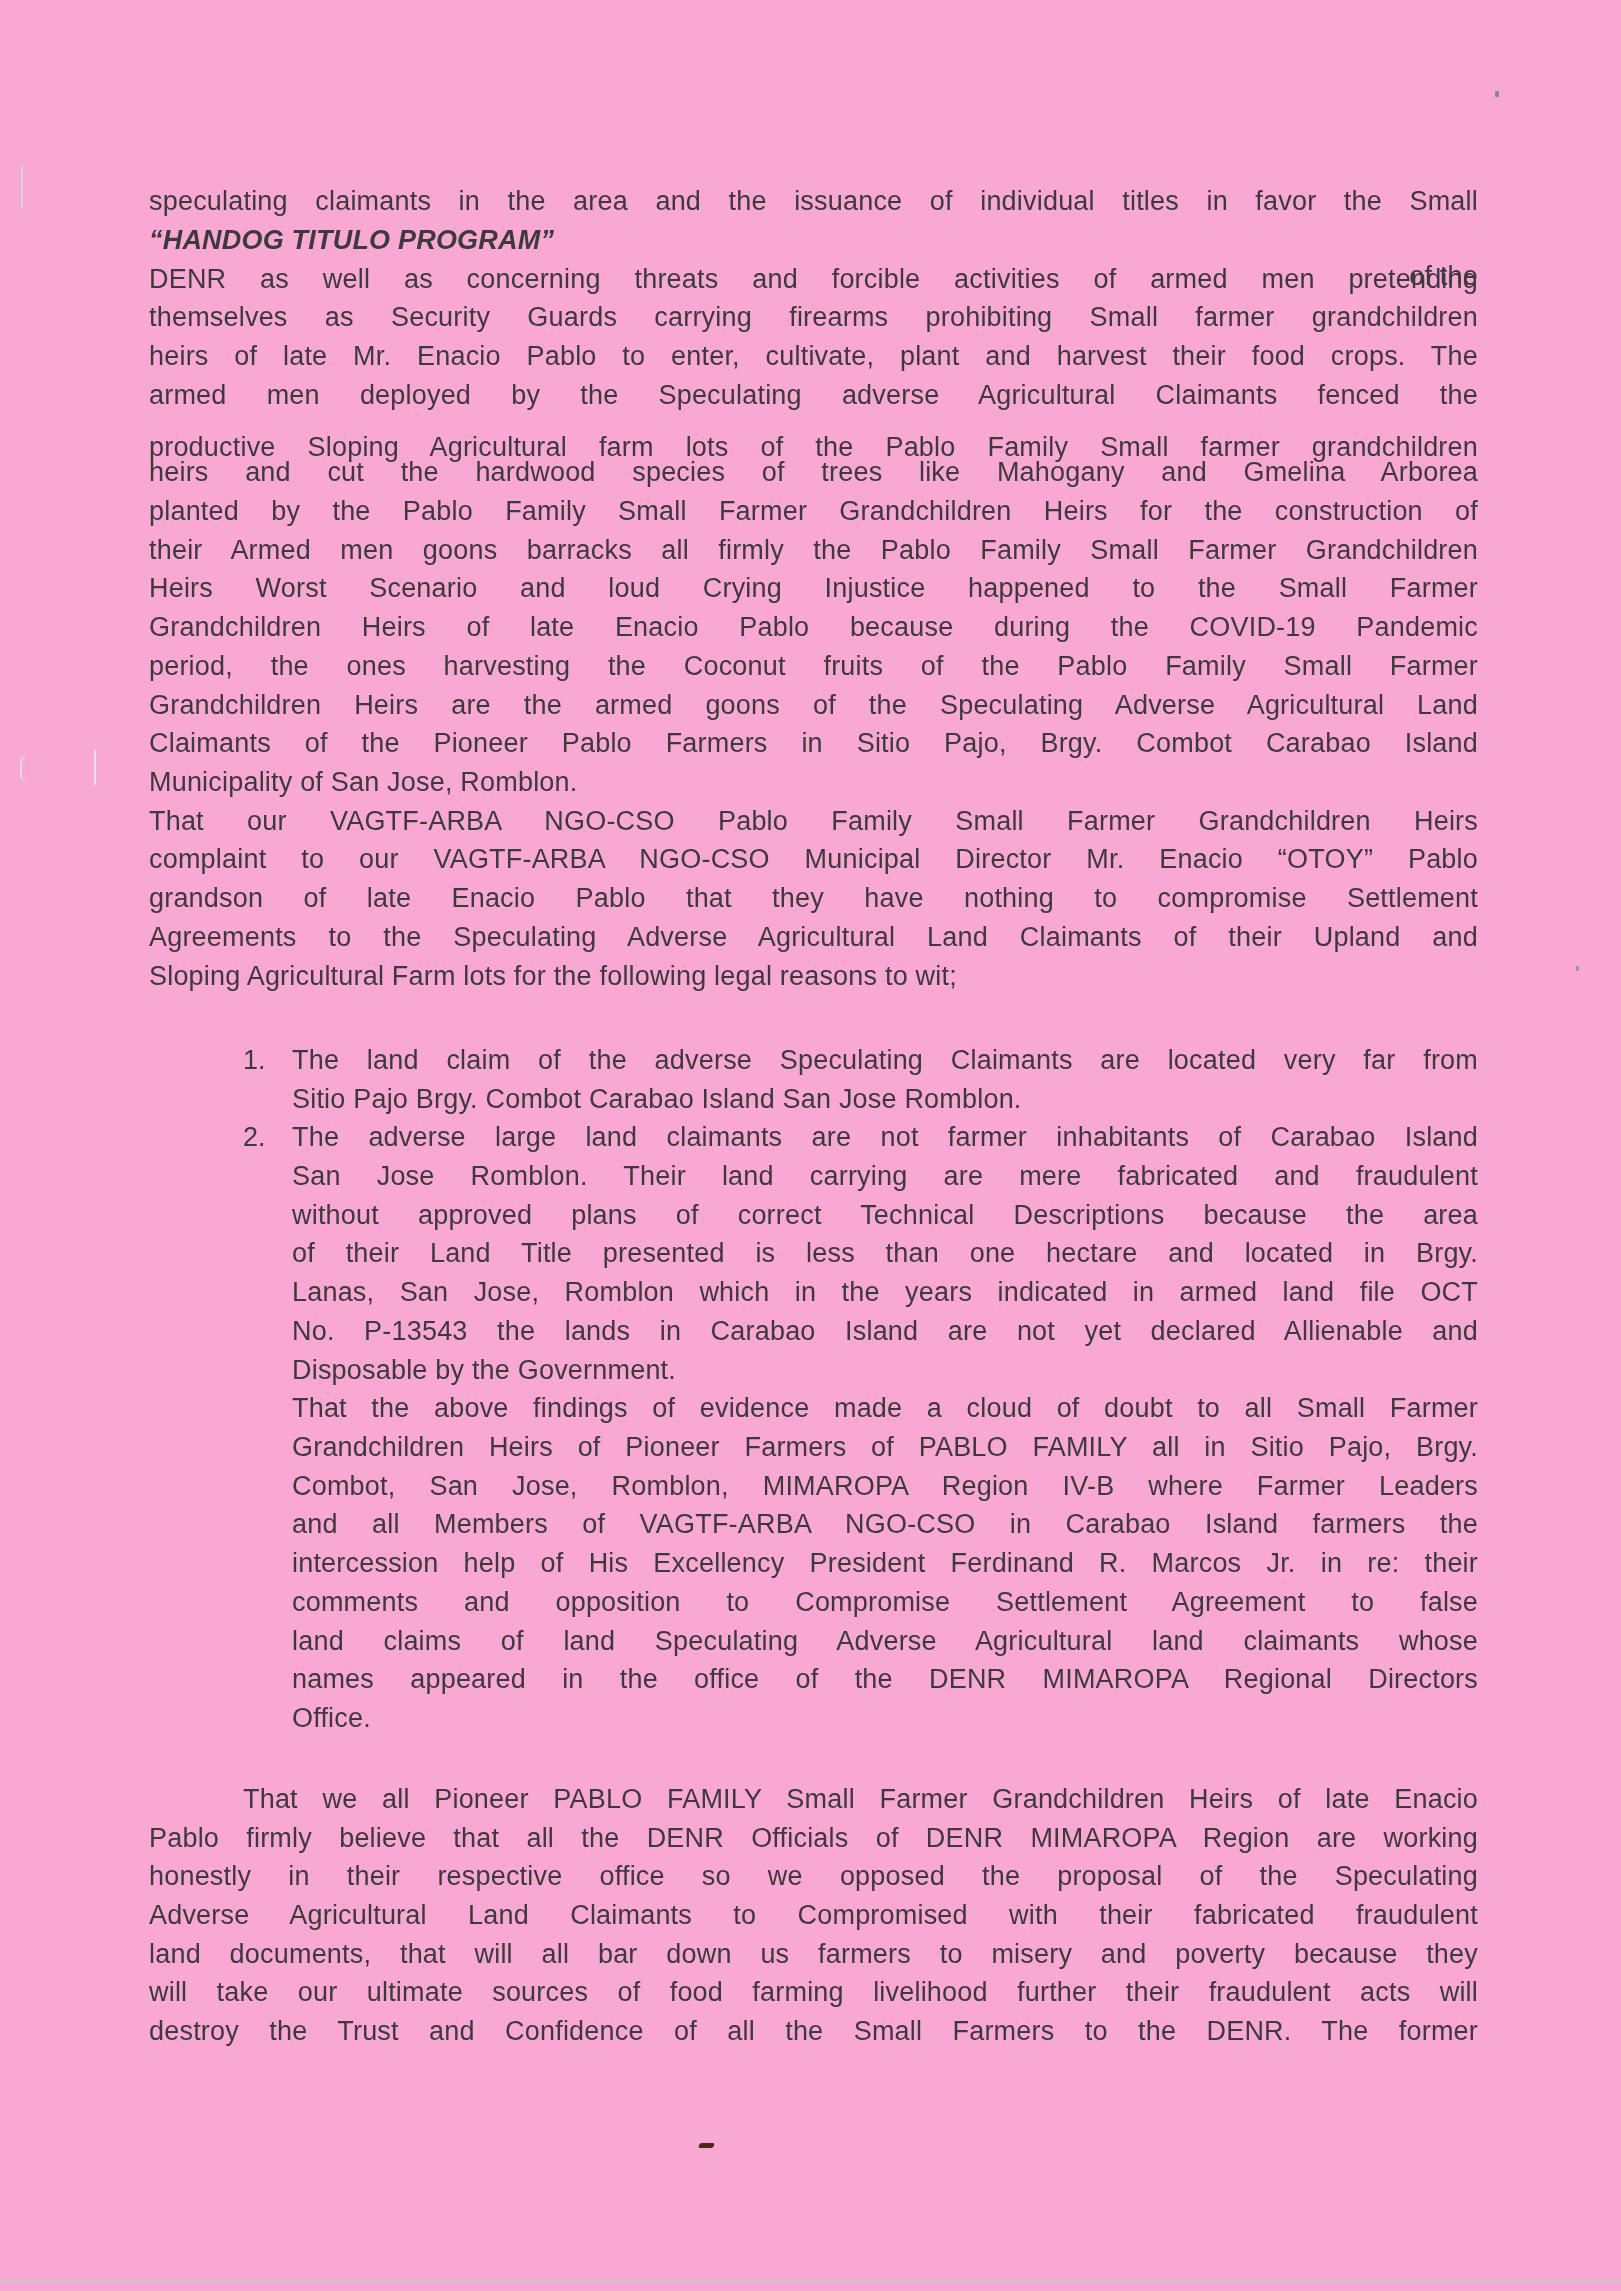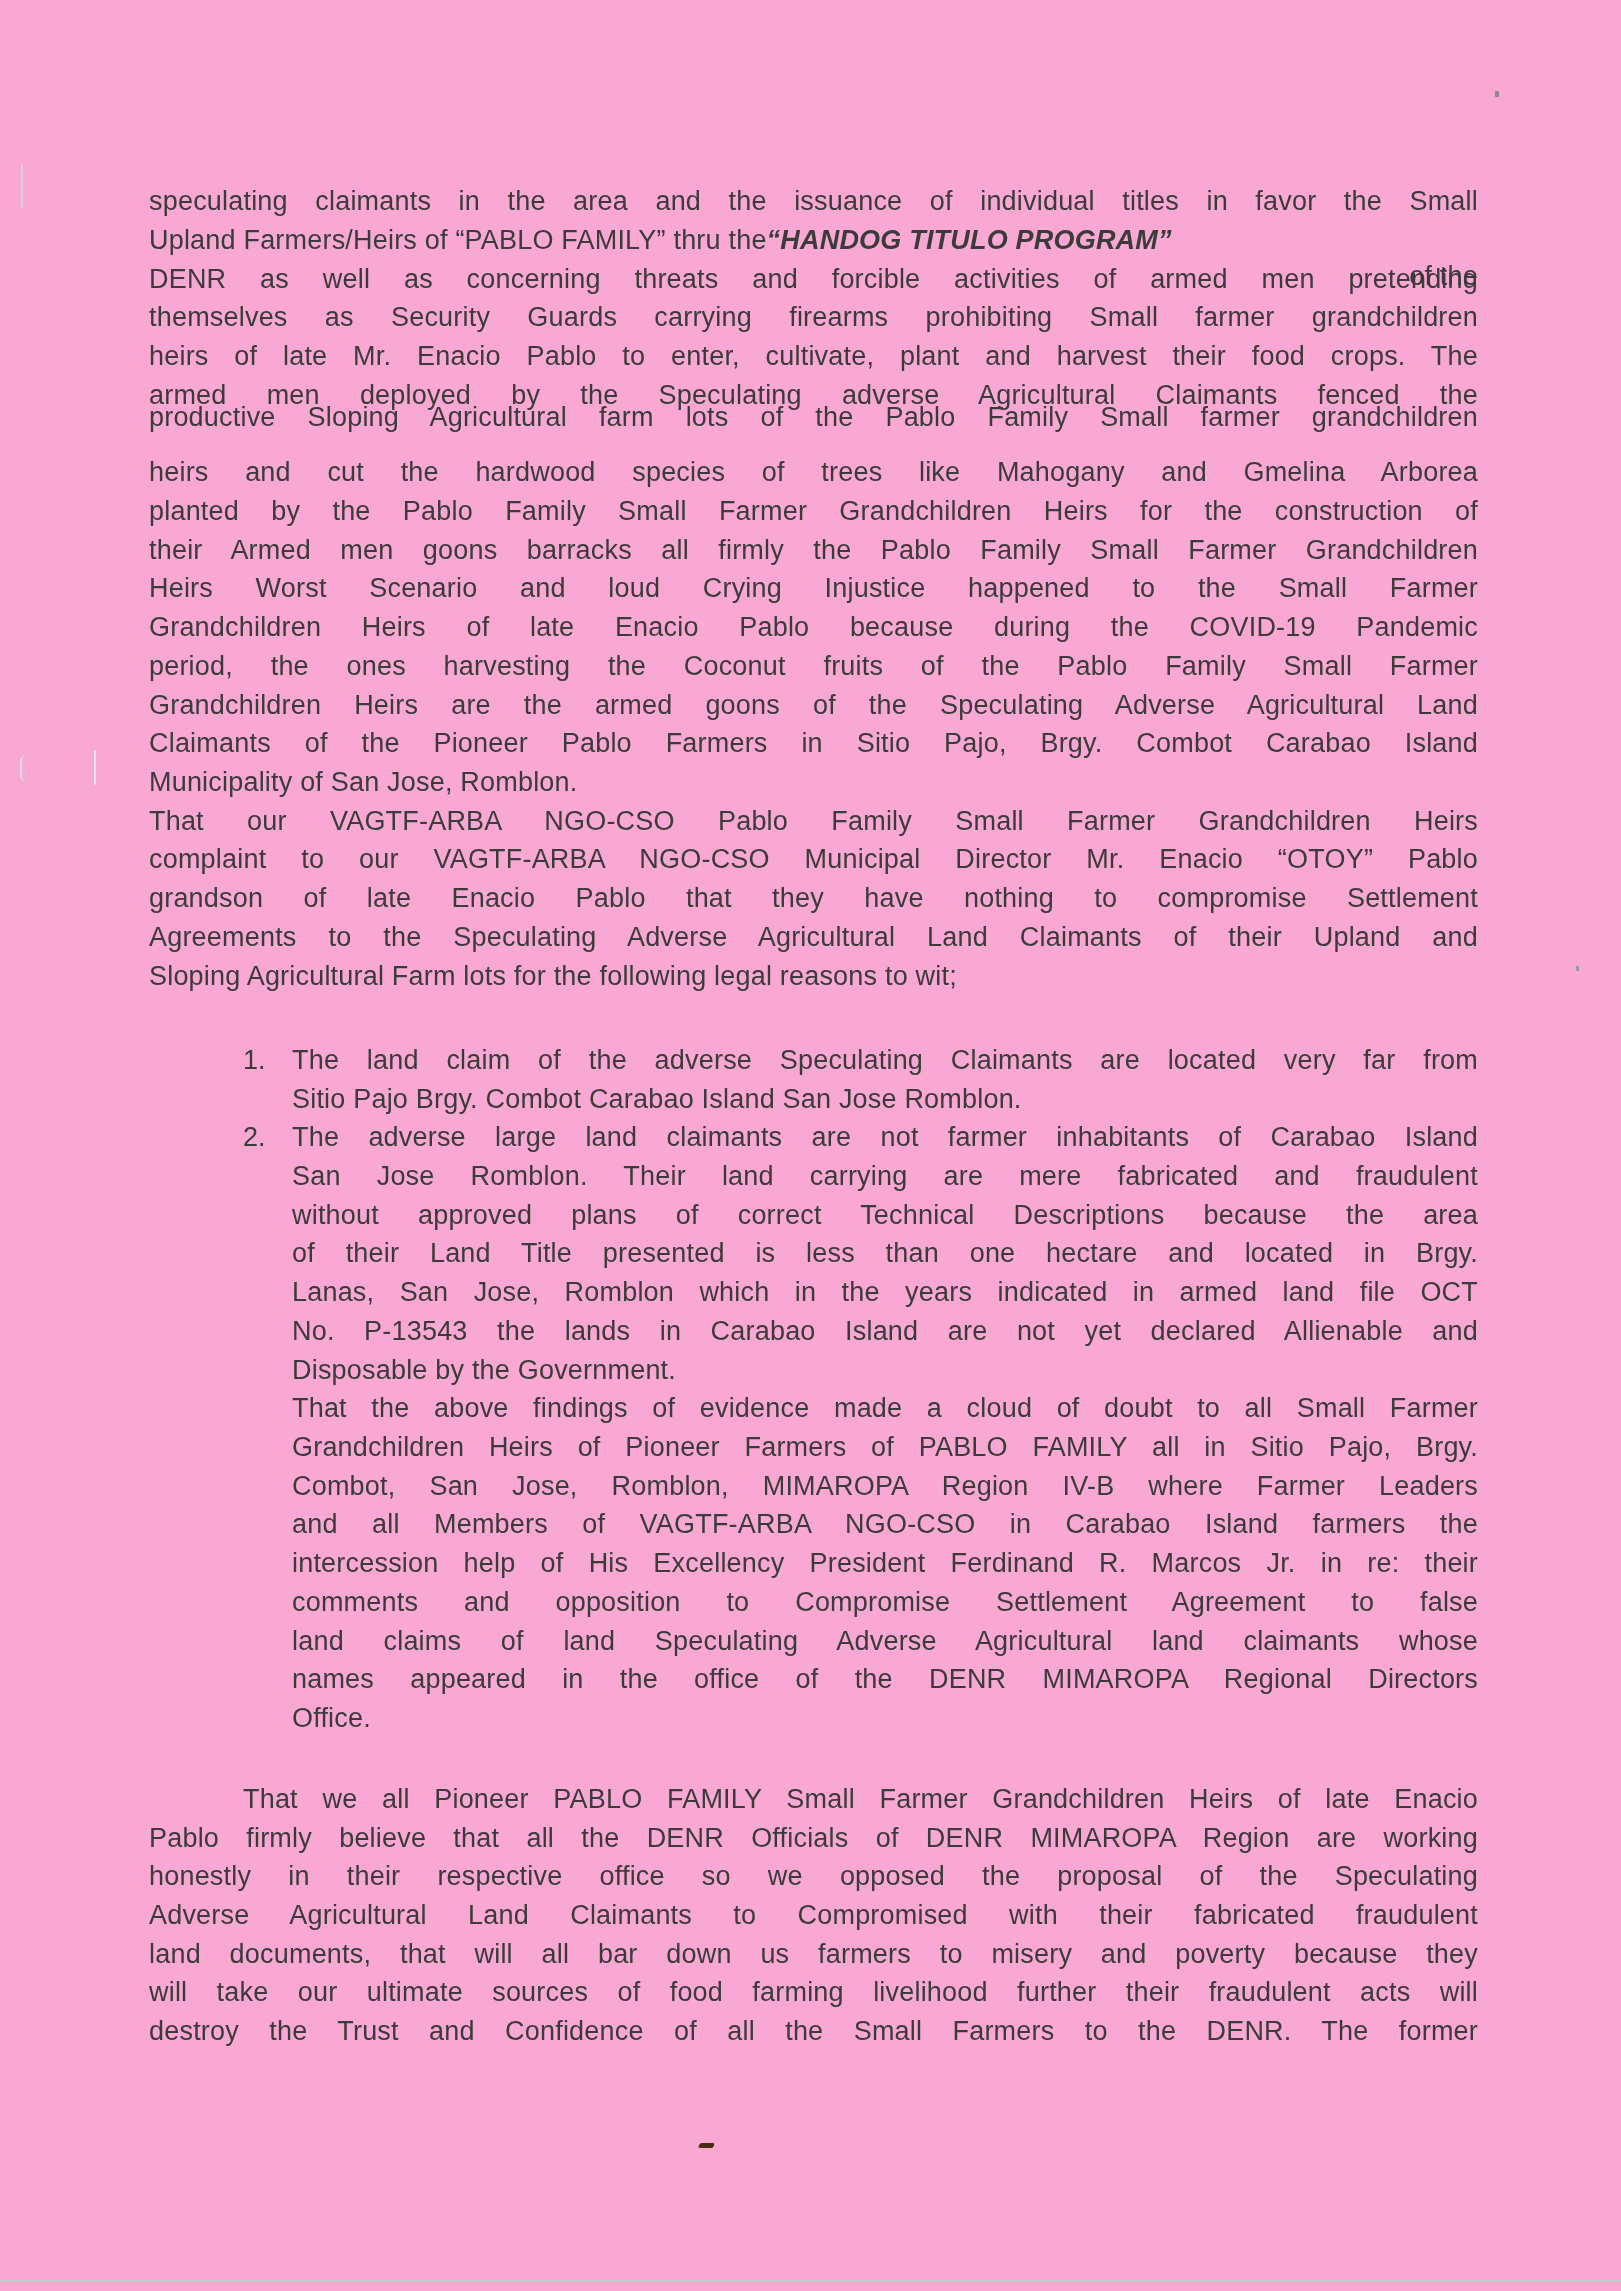--- a/index.html
+++ b/index.html
@@ -38,29 +38,28 @@
   <div class="artifact scan-left2"></div>
   <div class="artifact scan-left3"></div>
   <div class="artifact dot-tr"></div>
   <div class="artifact dot-right"></div>
   <div class="artifact bottom-mark"></div>
   <div class="artifact bottom-rule"></div>
 
   <div>
     <div class="line just body-line" style="top:186px">speculating claimants in the area and the issuance of individual titles in favor the Small</div>
     <div class="line body-line" style="top:225px; display:flex; justify-content:space-between;">
-      <span>Upland Farmers/Heirs of “PABLO FAMILY” thru the </span>
       <span class="ital">“HANDOG TITULO PROGRAM”</span>
       <span style="margin-left:auto; padding-left:7.8px;margin-top:36px;"> of the</span>
     </div>
     <div class="line just body-line" style="top:264px">DENR as well as concerning threats and forcible activities of armed men pretending</div>
     <div class="line just body-line" style="top:302px">themselves as Security Guards carrying firearms prohibiting Small farmer grandchildren</div>
     <div class="line just body-line" style="top:341px">heirs of late Mr. Enacio Pablo to enter, cultivate, plant and harvest their food crops. The</div>
     <div class="line just body-line" style="top:380px">armed men deployed by the Speculating adverse Agricultural Claimants fenced the</div>
-    <div class="line just body-line" style="top:402px">productive Sloping Agricultural farm lots of the Pablo Family Small farmer grandchildren</div>
+    <div class="line just body-line" style="top:432px">productive Sloping Agricultural farm lots of the Pablo Family Small farmer grandchildren</div>
     <div class="line just body-line" style="top:457px">heirs and cut the hardwood species of trees like Mahogany and Gmelina Arborea</div>
     <div class="line just body-line" style="top:496px">planted by the Pablo Family Small Farmer Grandchildren Heirs for the construction of</div>
     <div class="line just body-line" style="top:535px">their Armed men goons barracks all firmly the Pablo Family Small Farmer Grandchildren</div>
     <div class="line just body-line" style="top:573px">Heirs Worst Scenario and loud Crying Injustice happened to the Small Farmer</div>
     <div class="line just body-line" style="top:612px">Grandchildren Heirs of late Enacio Pablo because during the COVID-19 Pandemic</div>
     <div class="line just body-line" style="top:651px">period, the ones harvesting the Coconut fruits of the Pablo Family Small Farmer</div>
     <div class="line just body-line" style="top:690px">Grandchildren Heirs are the armed goons of the Speculating Adverse Agricultural Land</div>
     <div class="line just body-line" style="top:728px">Claimants of the Pioneer Pablo Farmers in Sitio Pajo, Brgy. Combot Carabao Island</div>
     <div class="line body-line" style="top:767px">Municipality of San Jose, Romblon.</div>
   </div>

